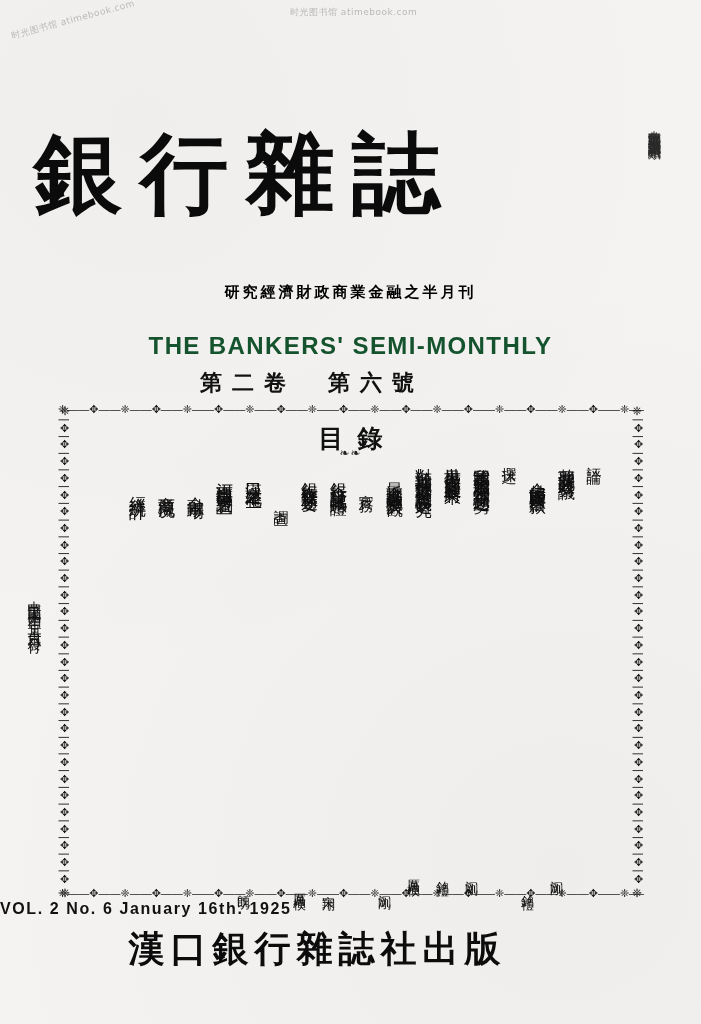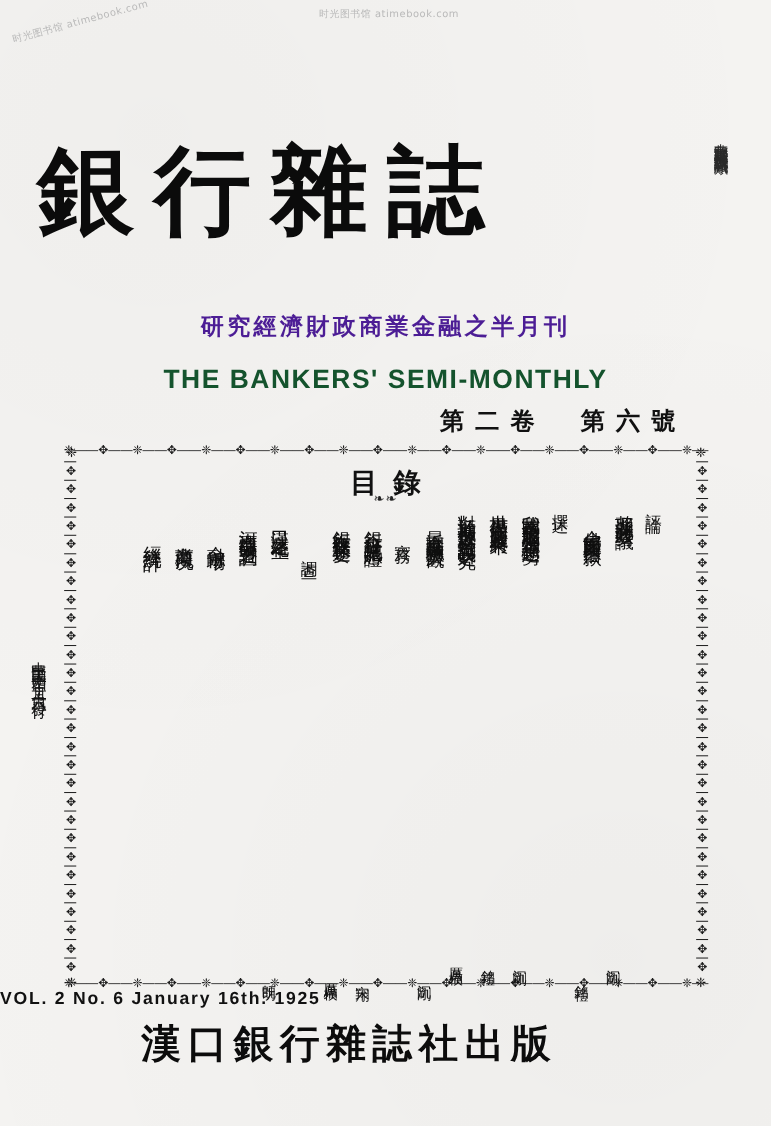--- a/index.html
+++ b/index.html
@@ -73,43 +73,43 @@
     line-height: 1;
     color: #0b0b0b;
     text-indent: 18px;
   }
   .masthead-sub {
     position: absolute;
     top: 283px;
     left: 0;
     width: 701px;
     text-align: center;
-    font-size: 21px;
+    font-size: 15px;
     font-weight: bold;
     letter-spacing: 3px;
-    color: #4c1d95;
+    color: #000000;
   }
   .masthead-en {
     position: absolute;
     top: 332px;
     left: 0;
     width: 701px;
     text-align: center;
     font-size: 24px;
     font-weight: bold;
     letter-spacing: 1.4px;
     font-family: "Liberation Sans", sans-serif;
     color: #14532d;
   }
   .masthead-vol {
     position: absolute;
     top: 368px;
     left: 0;
     width: 624px;
-    text-align: right;
+    text-align: center;
     font-size: 22px;
     font-weight: bold;
     letter-spacing: 10px;
     color: #111;
   }
 
   
   .frame {
     position: absolute;
     left: 58px;

